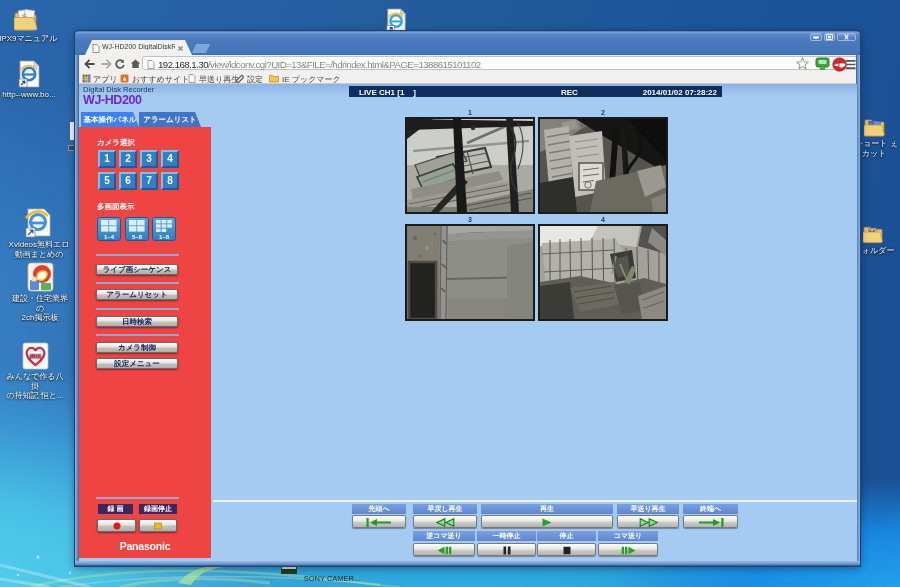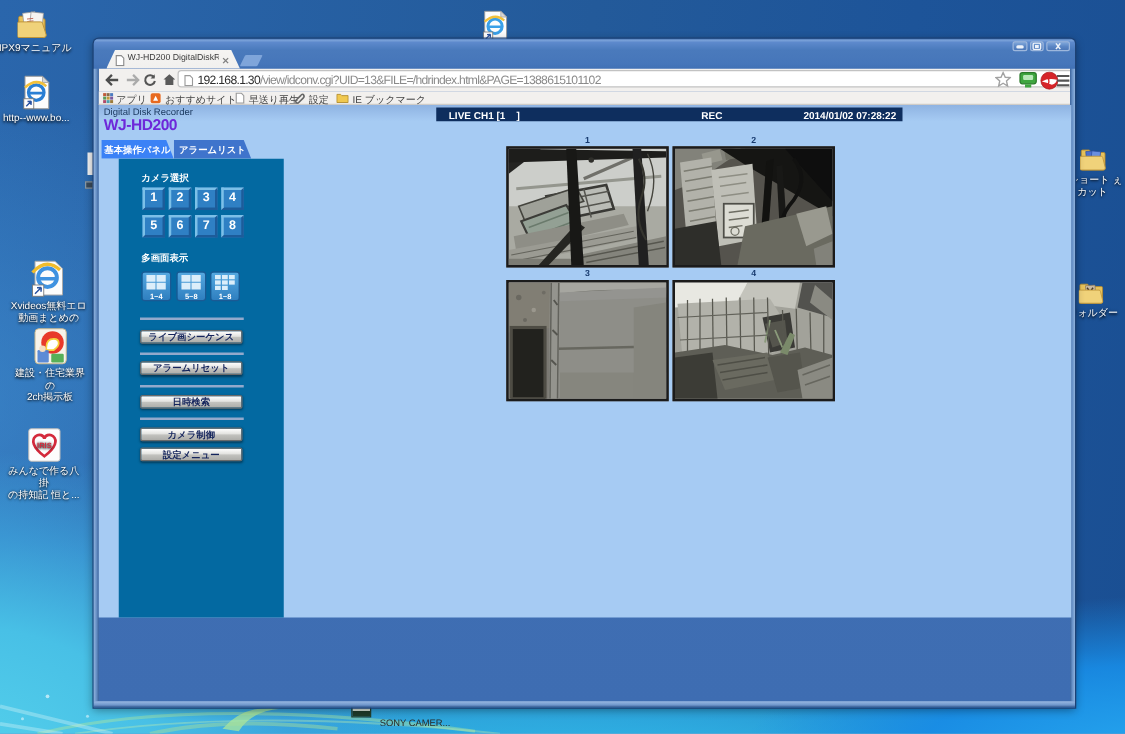--- a/index.html
+++ b/index.html
@@ -35,26 +35,26 @@
   clip-path:polygon(7px 0%,100px 0%,107px 15px,0% 15px);
   border-radius:3px 3px 0 0;}
 #tabtxt{position:absolute;left:27px;top:12px;font-size:7px;color:#3a3a3a;width:73px;white-space:nowrap;overflow:hidden;}
 
 
 #toolbar{position:absolute;left:4px;top:24px;width:777px;height:18px;background:#f2f0ee;}
 #bookbar{position:absolute;left:4px;top:42px;width:777px;height:11px;background:#f2f0ee;border-bottom:1px solid #cfccc8;}
 #omni{position:absolute;left:63px;top:1px;width:718px;height:14px;background:#fff;border:1px solid #c2c2c2;border-radius:3px;}
 .bkitem{position:absolute;top:1px;font-size:8px;color:#454545;white-space:nowrap;}
 
-#page{position:absolute;left:4px;top:53px;width:778px;height:410px;background:#a6cbf3;overflow:hidden;}
+#page{position:absolute;left:4px;top:53px;width:778px;height:477px;background:#a6cbf3;overflow:hidden;}
 #pghead{position:absolute;left:0;top:0;width:778px;height:13px;
   background:linear-gradient(180deg,#8fb3e2,#a6cbf3);}
 #navybar{position:absolute;left:270px;top:2px;width:373px;height:11px;background:#0e2e5e;color:#fff;font-weight:bold;font-size:8px;}
 
-#panel{position:absolute;left:16px;top:43px;width:132px;height:431px;background:#0369a1;padding-left:11px;}
+#panel{position:absolute;left:0;top:43px;width:132px;height:431px;background:#ef4444;padding-left:11px;}
 .ptab{position:absolute;top:28px;height:15px;color:#fff;font-weight:bold;font-size:7.5px;text-align:center;line-height:15px;}
 
 .cbtn{position:absolute;width:18px;height:18px;background:#2f80c4;
   border-top:2px solid #7cc0e8;border-left:2px solid #7cc0e8;
   border-right:2px solid #1d5c9a;border-bottom:2px solid #1d5c9a;
   color:#fff;font-weight:bold;font-size:10px;text-align:center;line-height:14px;}
 
 .mbtn{position:absolute;width:24px;height:24px;border-radius:3px;
   background:linear-gradient(180deg,#55a8e0,#2f7fc0);
   border:1px solid #1a5a94;color:#fff;font-weight:bold;font-size:6px;text-align:center;}

